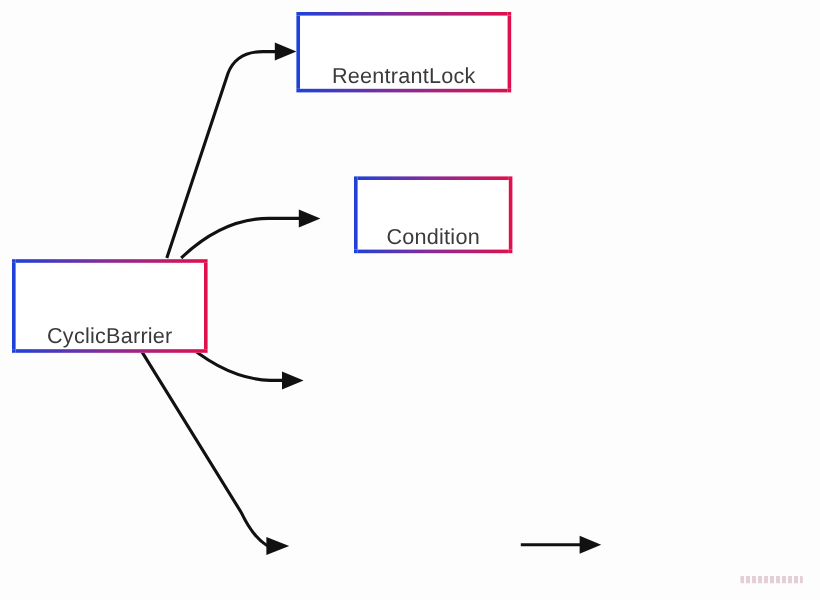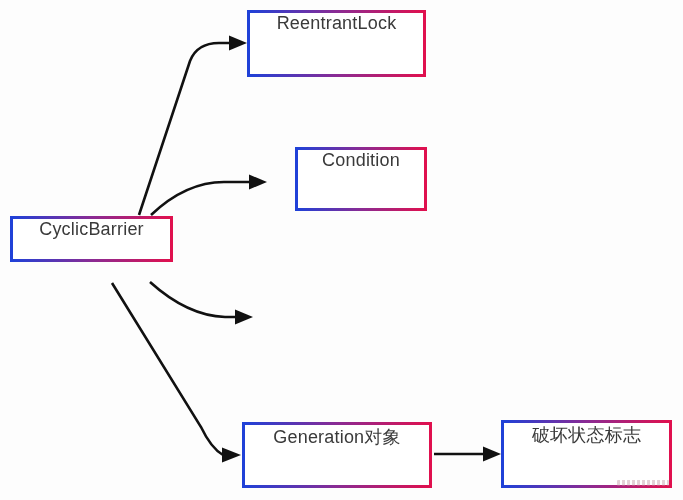--- a/index.html
+++ b/index.html
@@ -30,28 +30,28 @@
     fill: #111111;
     stroke: none;
   }
   .node {
     position: absolute;
     box-sizing: border-box;
     background: #ffffff;
     border: 3px solid;
     border-image: linear-gradient(90deg, #1f41d8 0%, #8a2b94 50%, #e0104e 100%) 1;
     display: flex;
-    align-items: flex-start;
+    align-items: flex-end;
     justify-content: center;
     color: #3a3a3a;
     font-size: 18px;
     letter-spacing: 0.2px;
   }
   .node span { white-space: nowrap; }
-  #node-cyclicbarrier { left: 10px;  top: 216px; width: 163px; height: 46px; }
+  #node-cyclicbarrier { left: 10px;  top: 216px; width: 163px; height: 78px; }
   #node-reentrantlock { left: 247px; top: 10px;  width: 179px; height: 67px; }
   #node-condition     { left: 271px; top: 147px; width: 132px; height: 64px; margin-left: 24px; }
   #node-counter       { left: 257px; top: 283px; width: 164px; height: 66px; }
   #node-generation    { left: 242px; top: 422px; width: 190px; height: 66px; }
   #node-broken-flag   { left: 501px; top: 420px; width: 171px; height: 68px; }
   .watermark {
     position: absolute;
     left: 617px;
     top: 480px;
     width: 52px;
@@ -104,23 +104,17 @@
 
   <div class="node" id="node-reentrantlock">
     <span>ReentrantLock</span>
   </div>
 
   <div class="node" id="node-condition">
     <span>Condition</span>
   </div>
 
 
-  <div class="node" id="node-generation">
-    <span>Generation对象</span>
-  </div>
 
-  <div class="node" id="node-broken-flag">
-    <span>破坏状态标志</span>
-  </div>
 
   <div class="watermark"></div>
 
 </div>
 
 </body></html>

